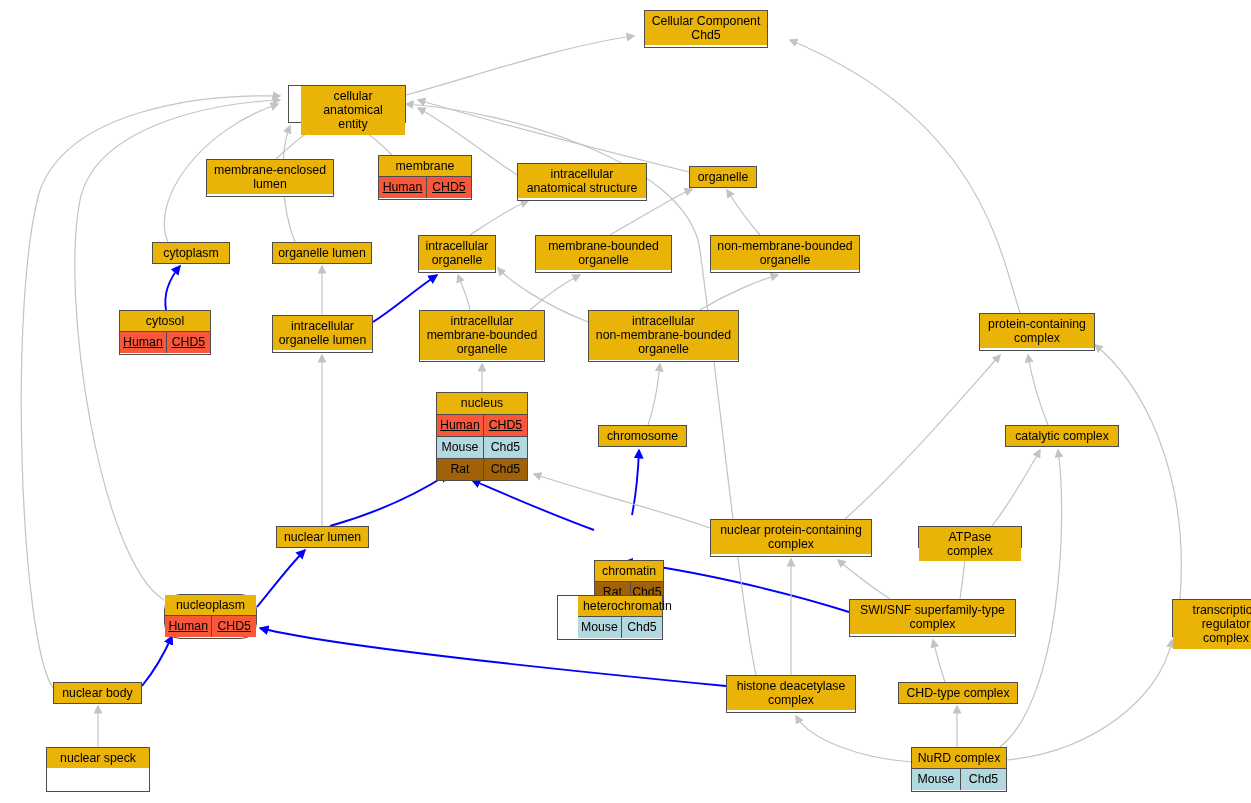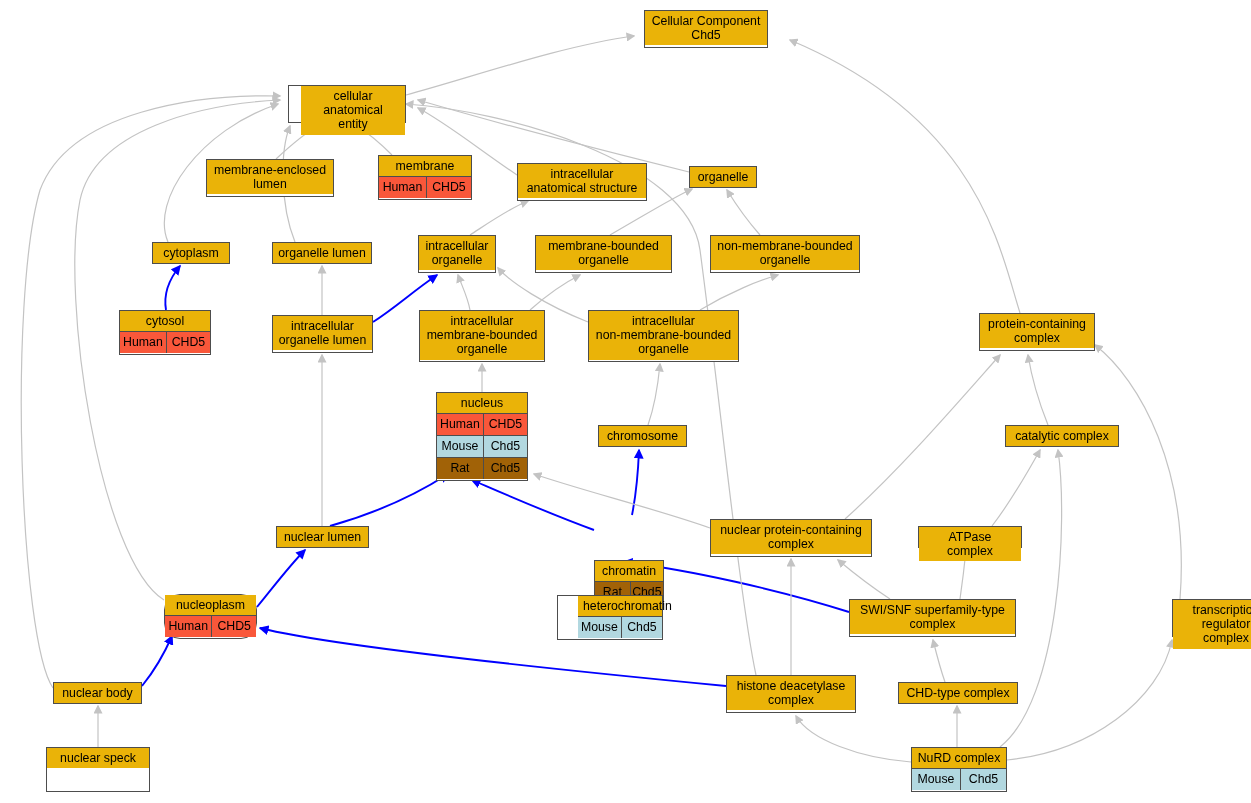--- a/index.html
+++ b/index.html
@@ -8,21 +8,21 @@
   #edges{position:absolute;left:0;top:0;width:1251px;height:803px;}
   .node{position:absolute;box-sizing:border-box;border:1.6px solid #4d4d4d;
         background:#ffffff;display:flex;flex-direction:column;}
   .node-title{flex:0 0 auto;text-align:center;color:#000000;
               font-size:12.3px;line-height:14.2px;padding:3px 5px;
               white-space:pre-line;background:#eab308;}
   .ann-row{display:flex;border-top:1.6px solid #4d4d4d;height:21px;}
   .ann-sp{flex:0 0 51%;text-align:center;font-size:12.3px;line-height:21px;
           border-right:1.6px solid #4d4d4d;color:#000;}
   .ann-gn{flex:1 1 auto;text-align:center;font-size:12.3px;line-height:21px;color:#000;}
-  .sp-human .ann-sp,.sp-human .ann-gn{background:#f9573a;}
+  .sp-human .ann-sp,.sp-human .ann-gn{background:#f9573a;text-decoration:underline;}
   .sp-mouse .ann-sp,.sp-mouse .ann-gn{background:#b2d8e0;}
   .sp-rat   .ann-sp,.sp-rat   .ann-gn{background:#a16207;}
 </style>
 </head>
 <body>
 
 <div id="canvas">
   <svg id="edges" viewBox="0 0 1251 803" xmlns="http://www.w3.org/2000/svg">
     <defs>
       <marker id="ag" markerWidth="9" markerHeight="9" refX="7.5" refY="4.5" orient="auto" markerUnits="userSpaceOnUse">
@@ -144,21 +144,21 @@
       </div>
       <div class="node" style="left: 588px; top: 310px; width: 151px; height: 52px;">
         <div class="node-title">intracellular
 non-membrane-bounded
 organelle</div>
       </div>
       <div class="node" style="left: 979px; top: 313px; width: 116px; height: 38px;">
         <div class="node-title">protein-containing
 complex</div>
       </div>
-      <div class="node" style="left: 436px; top: 392px; width: 92px; height: 89px;">
+      <div class="node" style="left: 436px; top: 392px; width: 92px; height: 89px; justify-content: center;">
         <div class="node-title">nucleus</div>
         <div class="ann-row sp-human">
           <div class="ann-sp">Human</div>
           <div class="ann-gn">CHD5</div>
         </div>
         <div class="ann-row sp-mouse">
           <div class="ann-sp">Mouse</div>
           <div class="ann-gn">Chd5</div>
         </div>
         <div class="ann-row sp-rat">

